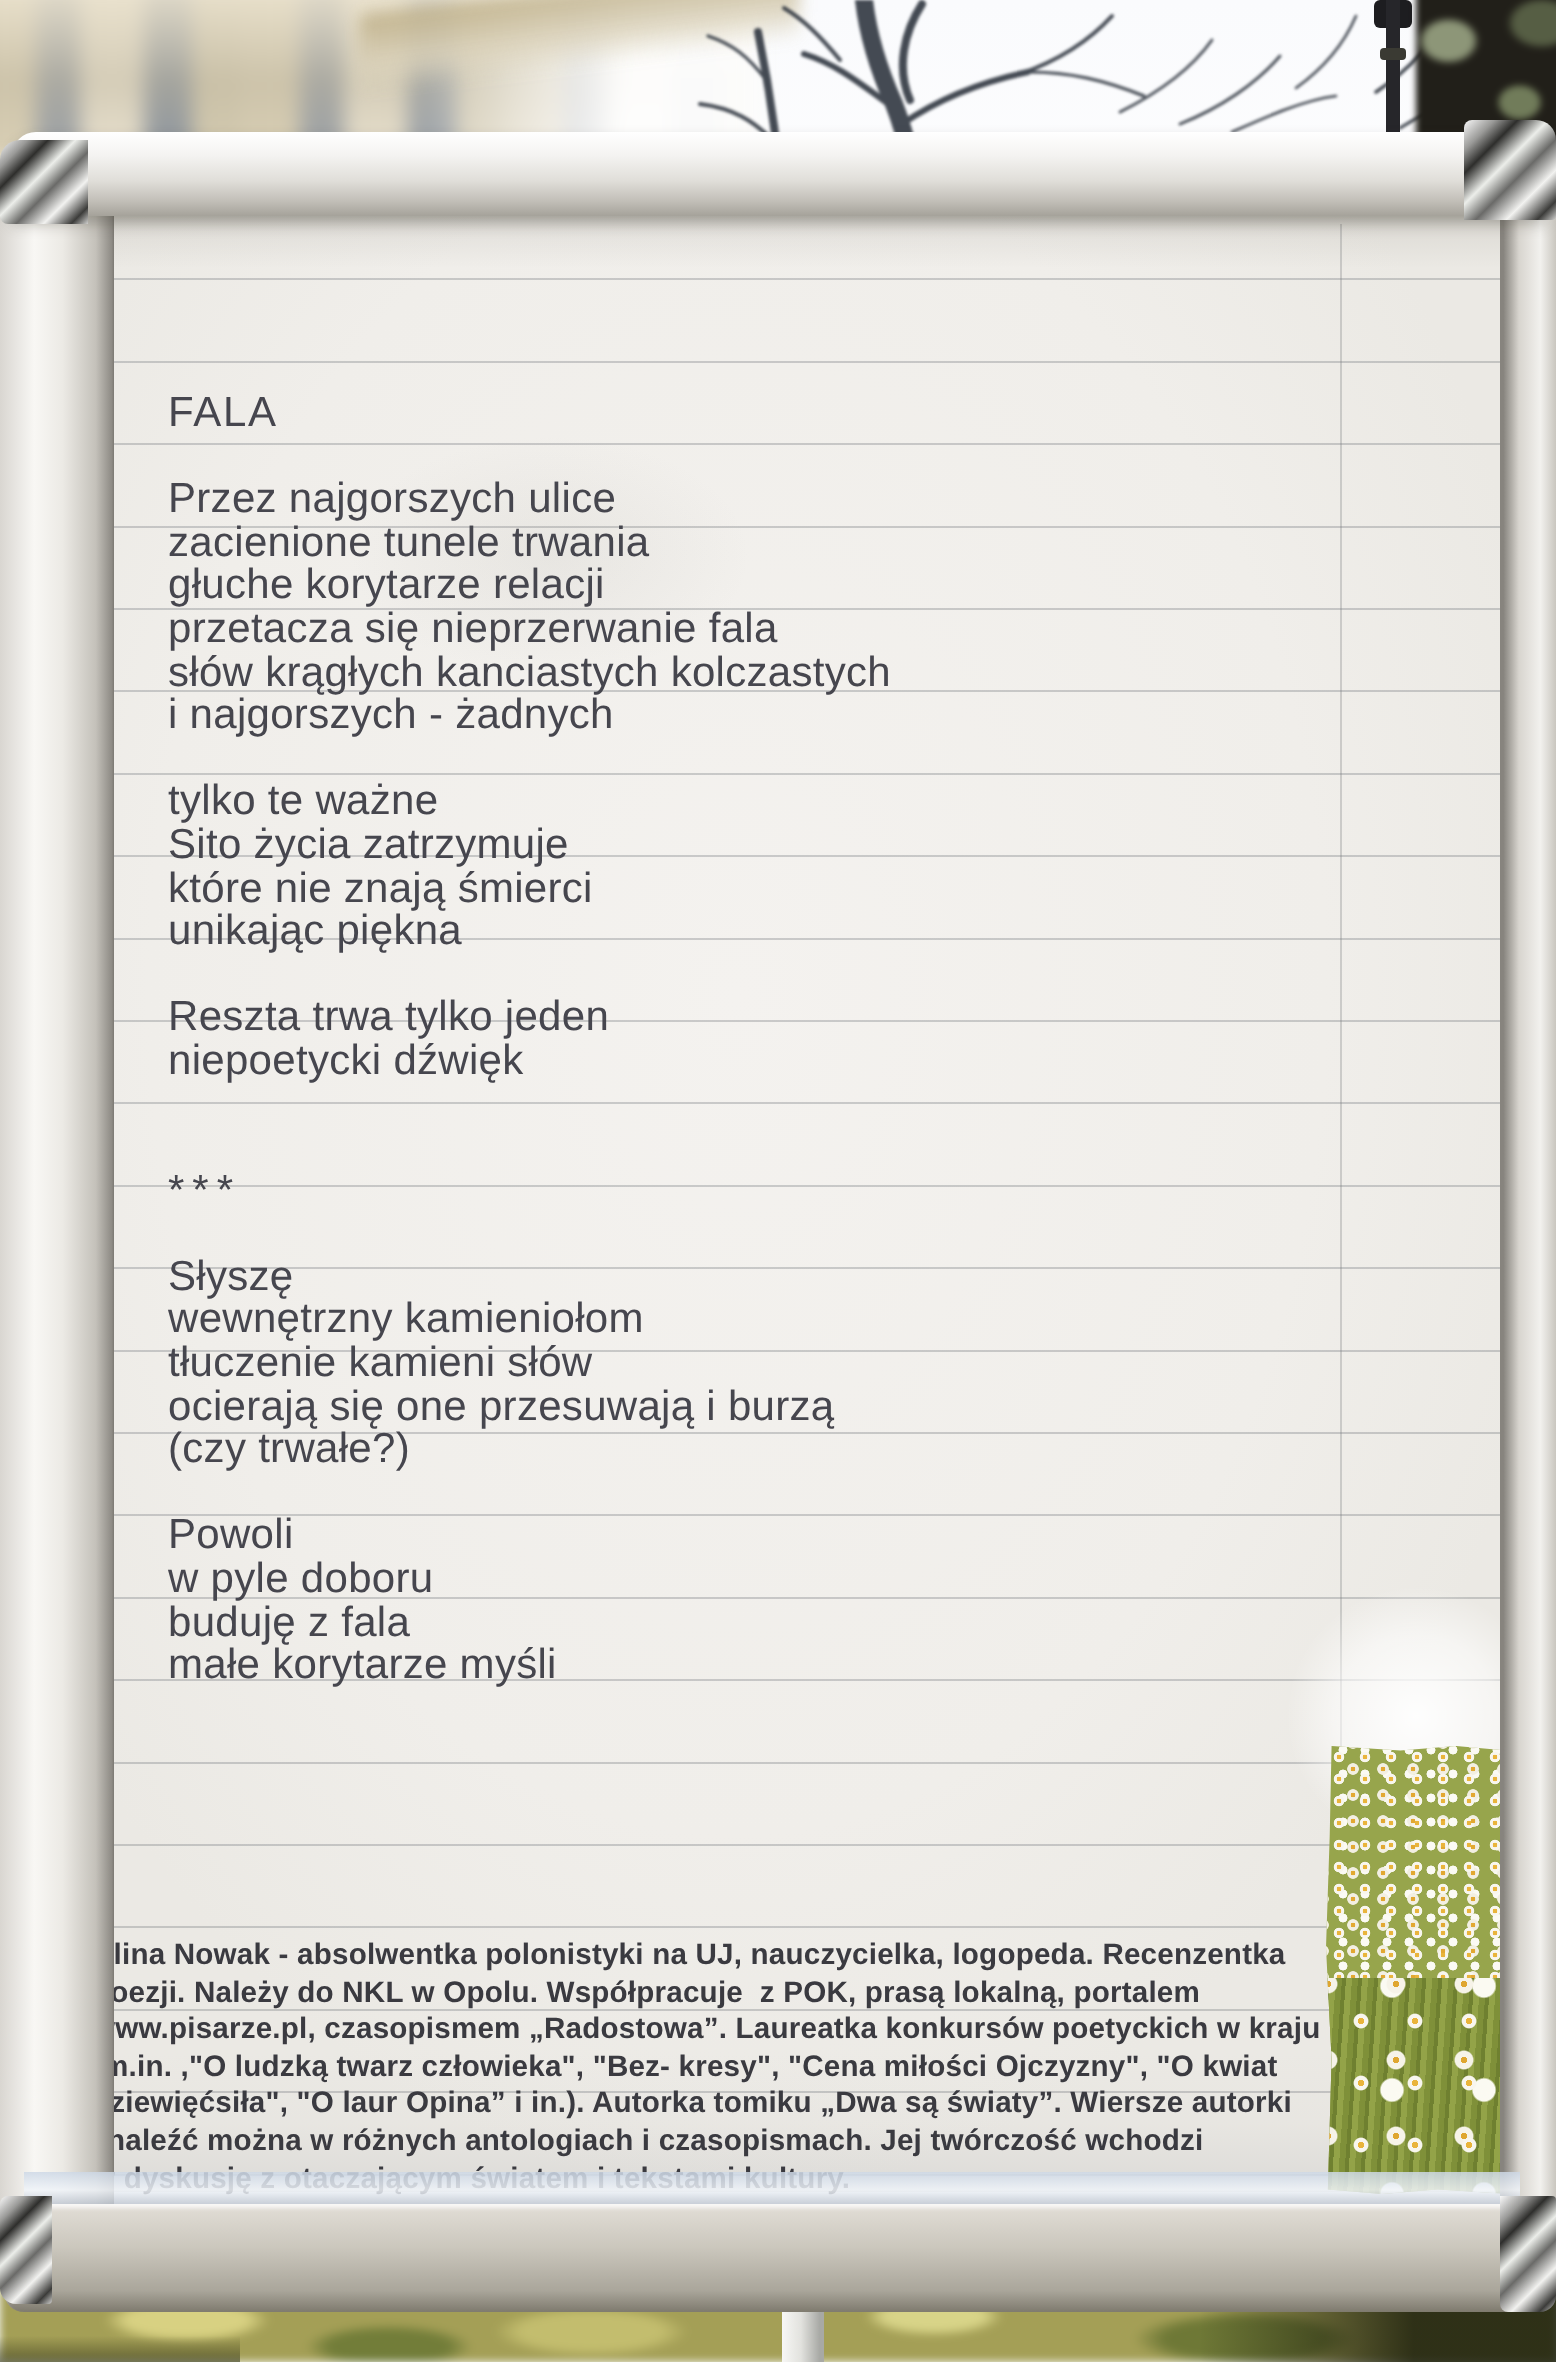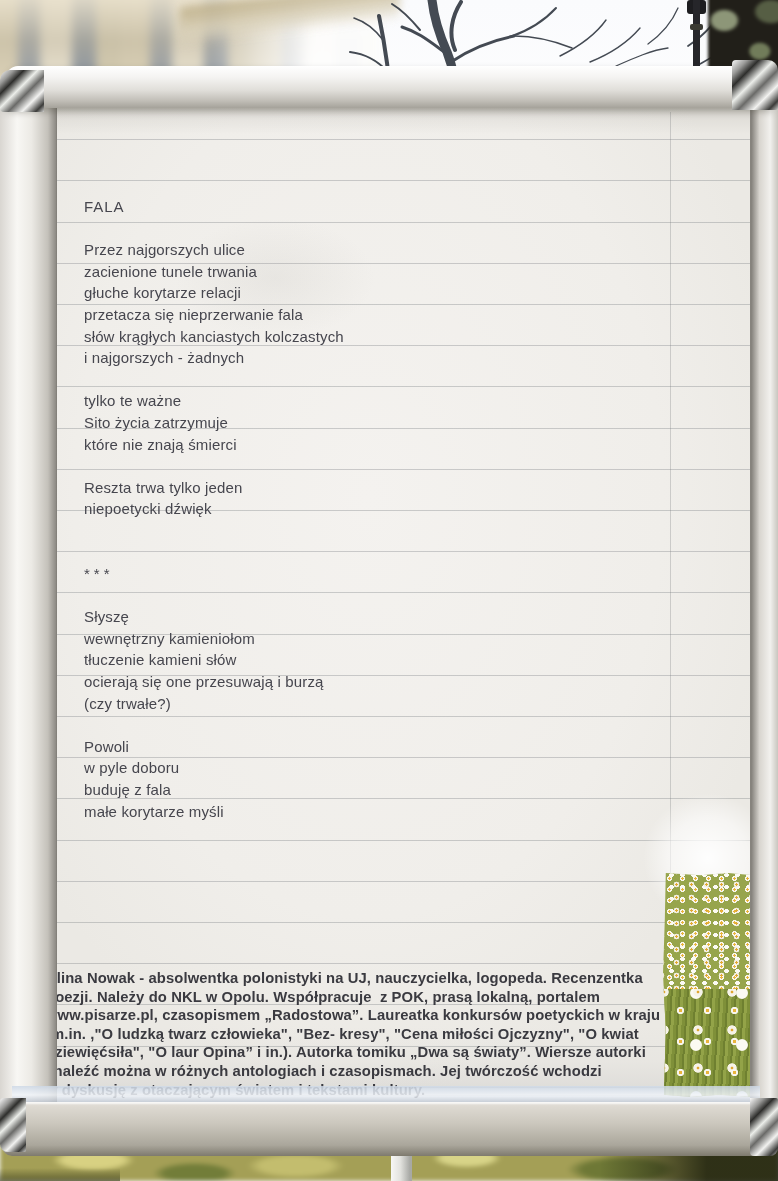--- a/index.html
+++ b/index.html
@@ -84,21 +84,21 @@
     background:rgba(118,122,127,.30);
   }
   .paper-smudge{
     left:120px;top:120px;width:200px;height:120px;border-radius:50%;
     background:radial-gradient(closest-side,rgba(160,158,150,.12),rgba(160,158,150,0));
   }
 
   
   .poem{
     left:84px;top:196px;width:560px;
-    color:#46464e;font-size:15px;line-height:21.6px;letter-spacing:.15px;
+    color:#46464e;font-size:21px;line-height:21.6px;letter-spacing:.15px;
   }
   .poem-line{white-space:pre;}
   .poem-title{letter-spacing:.9px;}
   .stanza{margin-top:21.6px;}
   .poem-sep{margin-top:43.2px;letter-spacing:4px;}
 
   
   .bio{
     left:46px;top:969px;width:620px;
     color:#3a3a40;font-size:14.8px;line-height:18.6px;font-weight:bold;letter-spacing:.1px;
@@ -220,20 +220,21 @@
         <div class="poem-line">zacienione tunele trwania</div>
         <div class="poem-line">głuche korytarze relacji</div>
         <div class="poem-line">przetacza się nieprzerwanie fala</div>
         <div class="poem-line">słów krągłych kanciastych kolczastych</div>
         <div class="poem-line">i najgorszych - żadnych</div>
       </div>
       <div class="stanza">
         <div class="poem-line">tylko te ważne</div>
         <div class="poem-line">Sito życia zatrzymuje</div>
         <div class="poem-line">które nie znają śmierci</div>
+        <div class="poem-line">unikając piękna</div>
       </div>
       <div class="stanza">
         <div class="poem-line">Reszta trwa tylko jeden</div>
         <div class="poem-line">niepoetycki dźwięk</div>
       </div>
     </div>
   <div class="poem-line stanza poem-sep">***</div>
   <div>
       <div class="stanza">
         <div class="poem-line">Słyszę</div>

